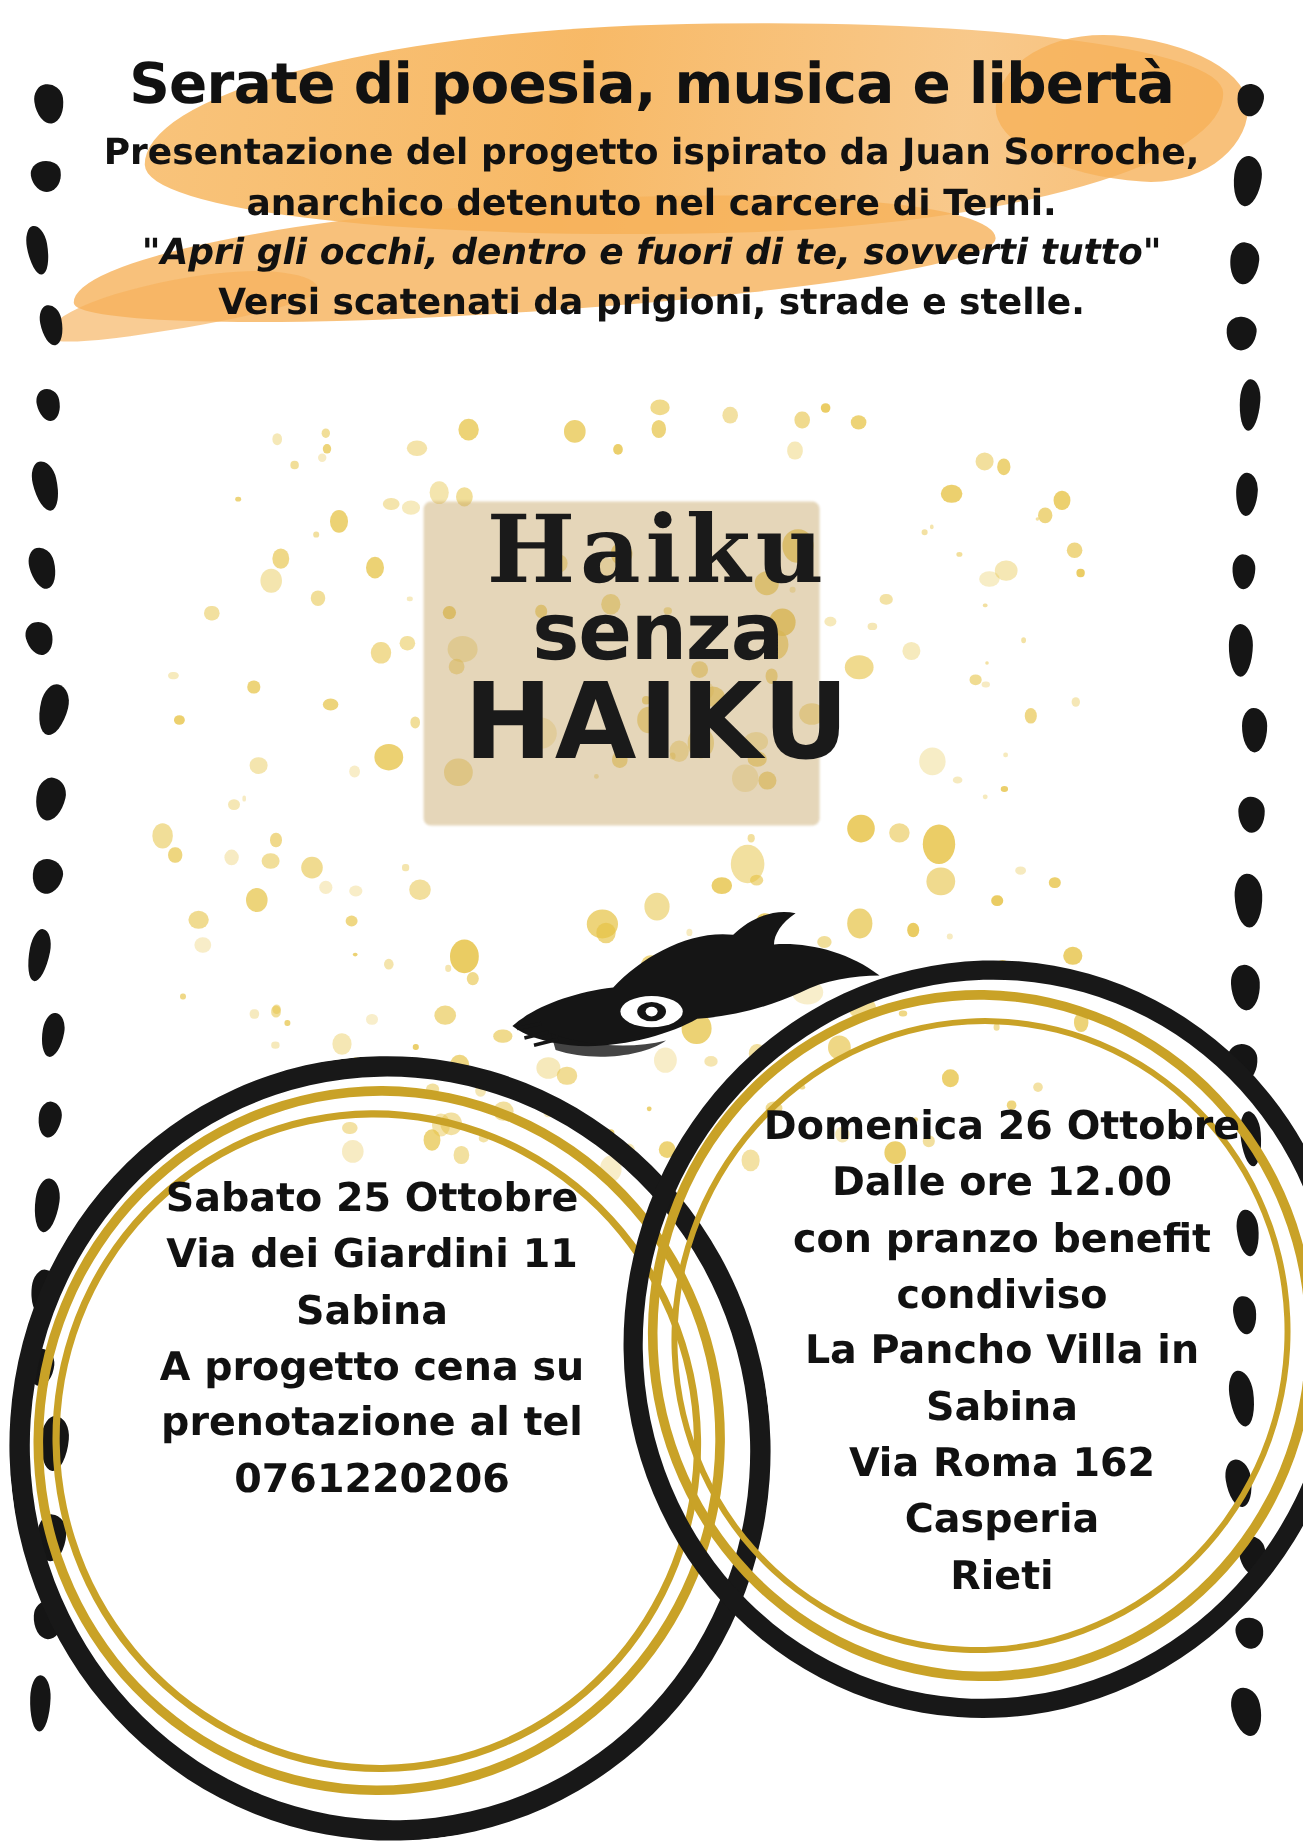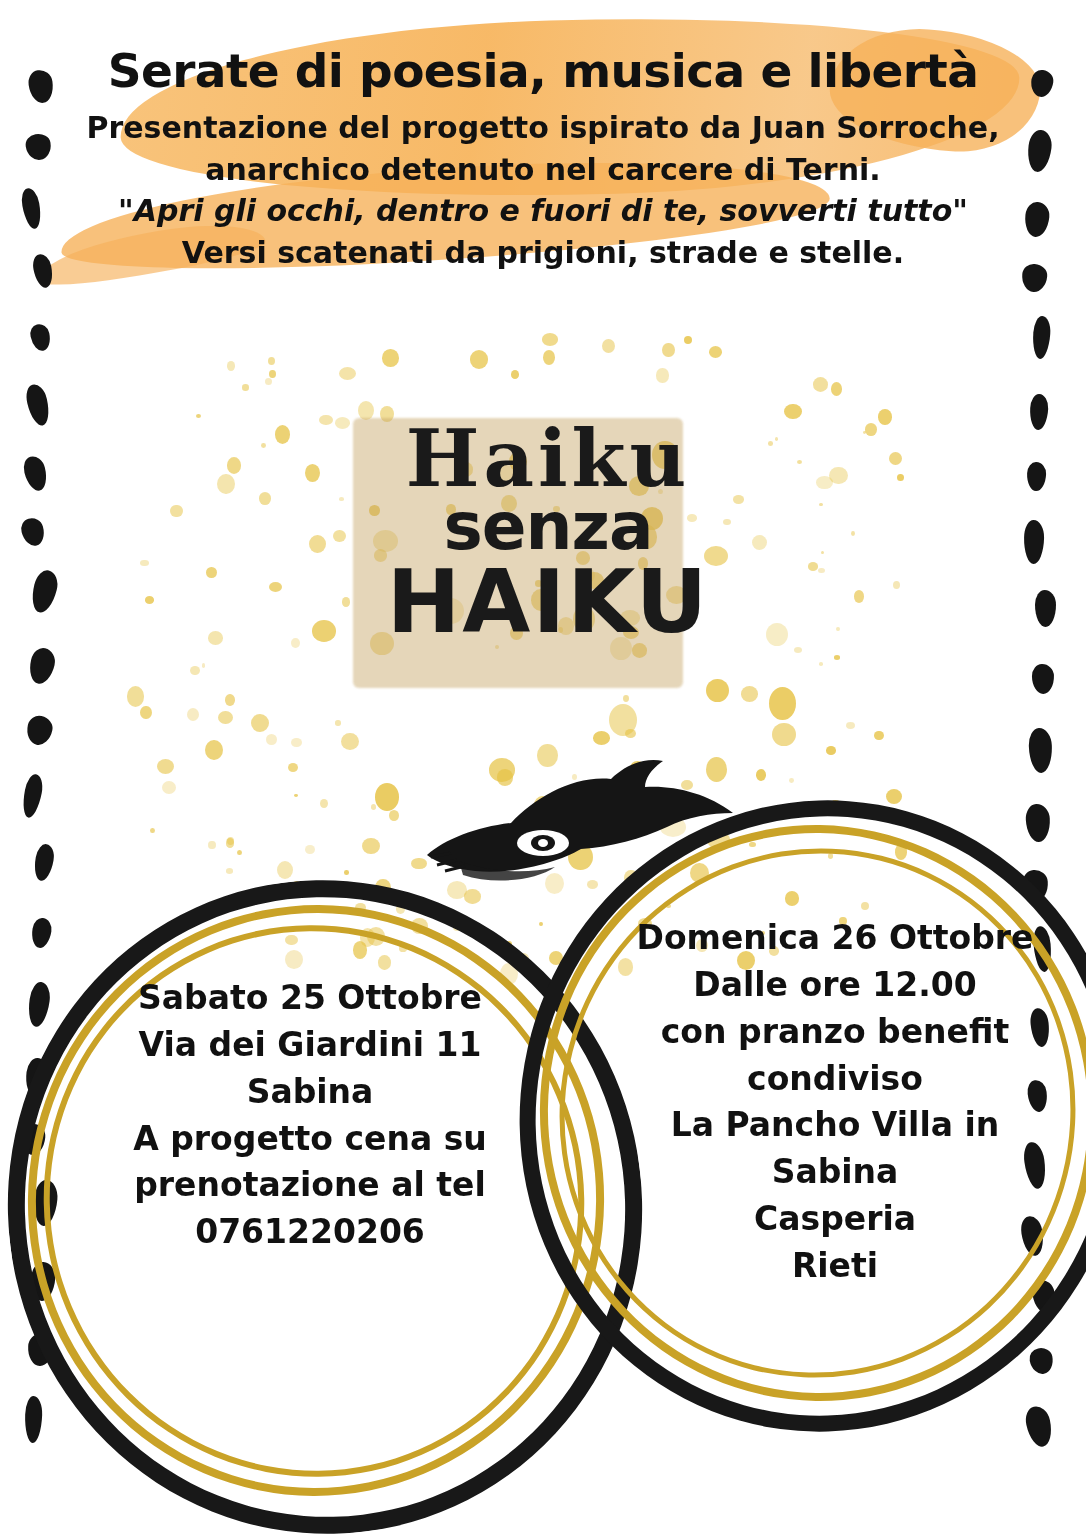--- a/index.html
+++ b/index.html
@@ -527,17 +527,18 @@
     <div>0761220206</div>
   </div>
 
   <div class="event event-right">
     <div>Domenica 26 Ottobre</div>
     <div>Dalle ore 12.00</div>
     <div>con pranzo benefit</div>
     <div>condiviso</div>
     <div>La Pancho Villa in</div>
     <div>Sabina</div>
+    <div>Via Roma 162</div>
     <div>Casperia</div>
     <div>Rieti</div>
   </div>
 
 </div>
 
 </body></html>

